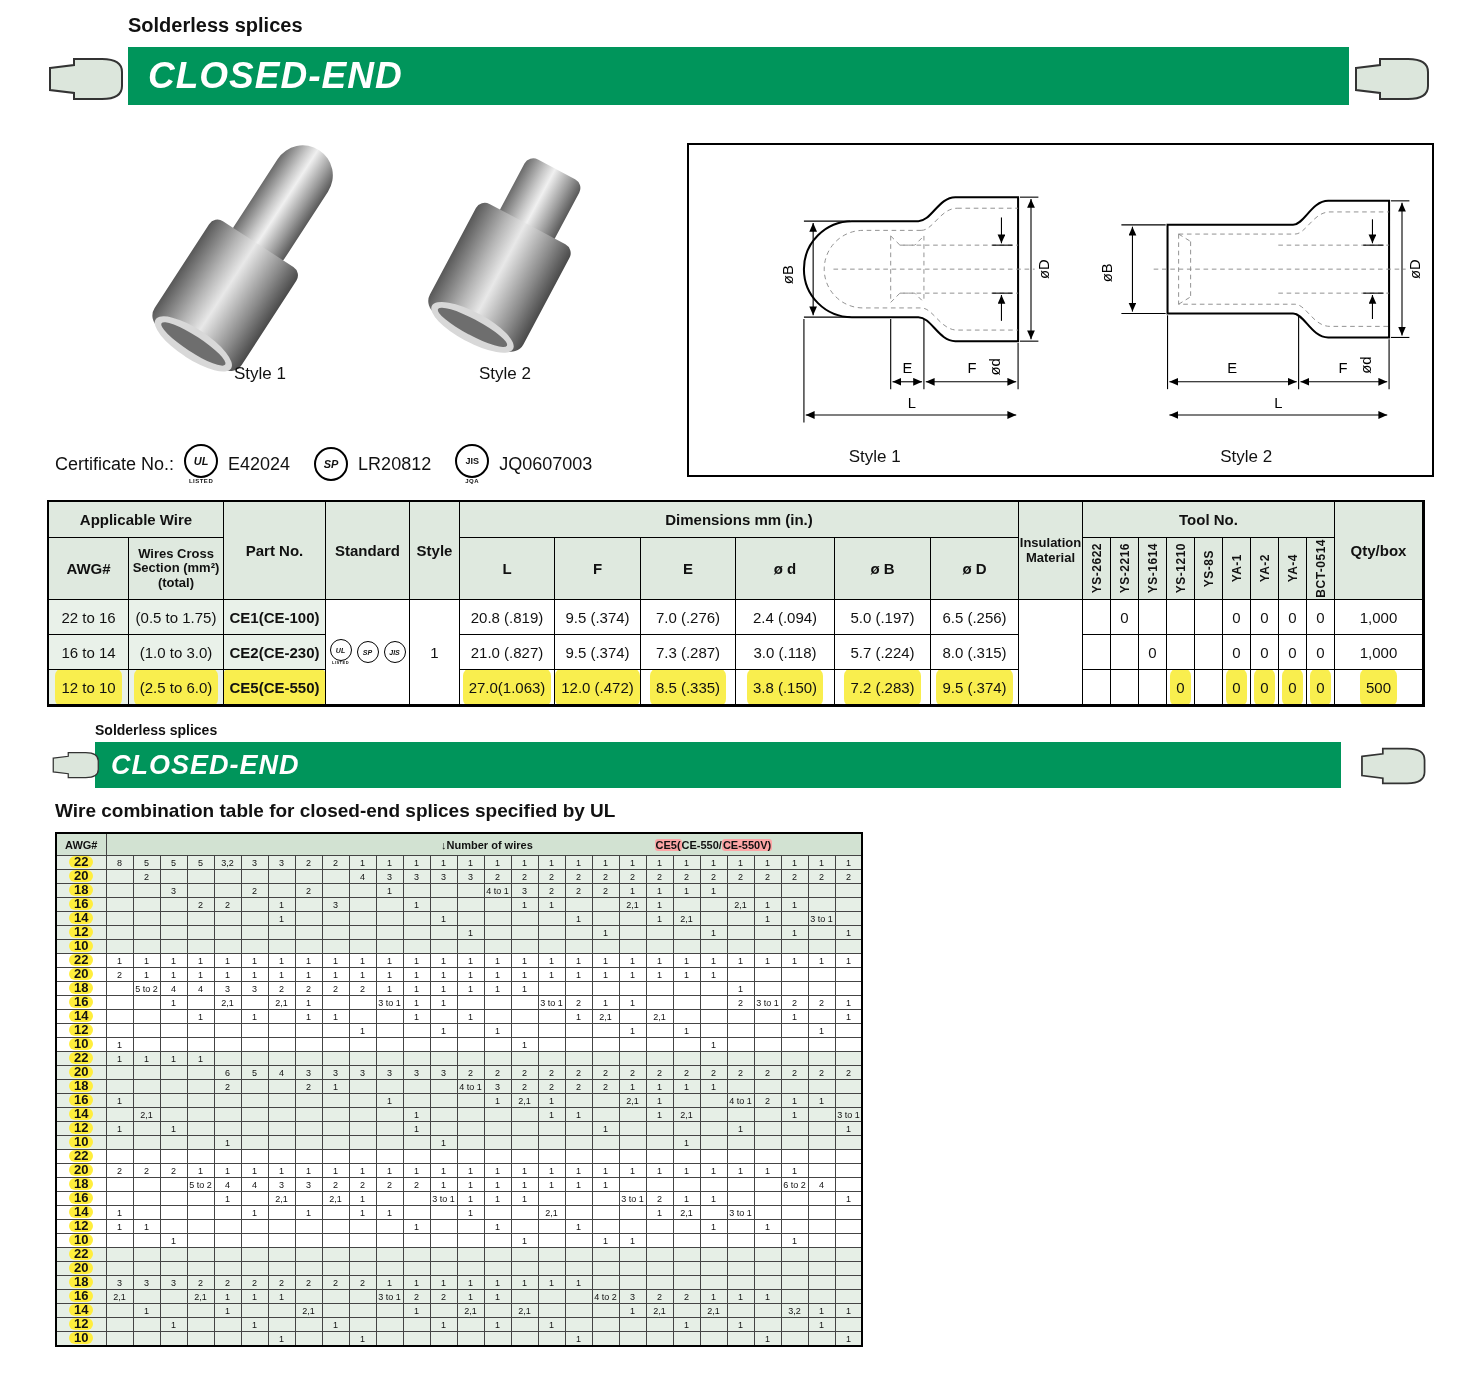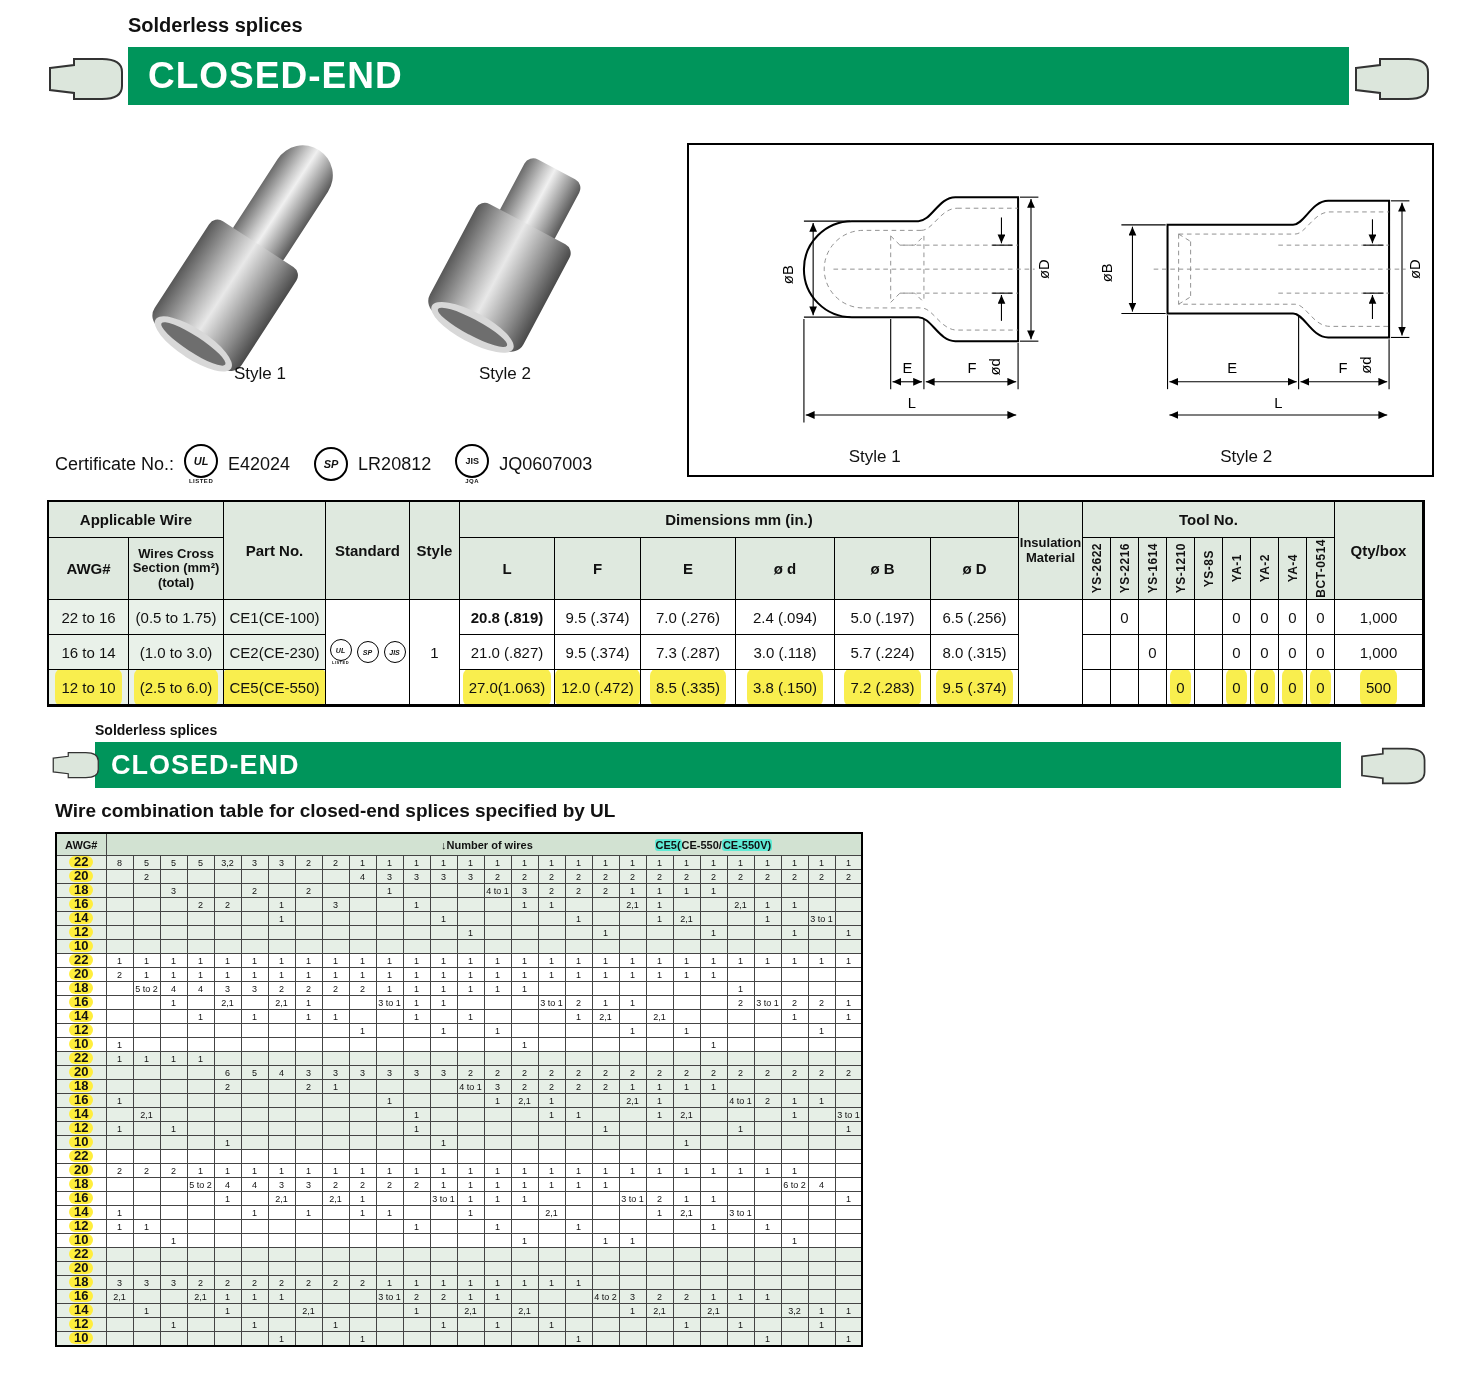--- a/index.html
+++ b/index.html
@@ -2,21 +2,21 @@
 <html><head>
 <meta charset="utf-8">
 <style>
   html,body{margin:0;padding:0}
   body{width:1468px;height:1380px;position:relative;background:#fff;
        font-family:"Liberation Sans","DejaVu Sans",sans-serif;color:#111;overflow:hidden}
   .abs{position:absolute}
   
   .eyebrow{font-weight:bold;color:#111}
   .banner{background:#00955b;color:#fff;display:flex;align-items:center}
-  .banner .t{font-weight:bold;letter-spacing:1px}
+  .banner .t{font-style:italic;font-weight:bold;letter-spacing:1px}
   .spliceicon path{fill:#dce6dc;stroke:#333;stroke-width:2}
   
   .photo{position:absolute}
   .splice{position:relative;transform-origin:50% 20%}
   .cap{background:linear-gradient(90deg,#6b6b6b,#c7c7c7 32%,#f0f0f0 48%,#9b9b9b 78%,#585858);
        border-radius:30px 30px 5px 5px;margin:0 auto}
   .sleeve{background:linear-gradient(90deg,#585858,#b5b5b5 30%,#e8e8e8 48%,#8a8a8a 80%,#4a4a4a);
        border-radius:10px 10px 14px 14px;margin:-4px auto 0;position:relative}
   .rim{position:absolute;left:7%;right:7%;bottom:-10px;height:30px;border-radius:50%;
        background:#6e6e6e;border:7px solid #d8d8d8;box-sizing:border-box}
@@ -37,42 +37,42 @@
          align-items:center;justify-content:center;font-weight:bold;font-size:11px;font-style:italic}
   .lsub{font-size:6px;font-weight:bold;letter-spacing:.5px}
   
   .spec{display:grid;border:2px solid #000;background:#fff;
         grid-template-columns:80px 95px 102px 84px 50px 95px 86px 95px 99px 96px 88px 64px repeat(9,28px) 88px;
         grid-template-rows:36px 62px 35px 35px 35px;font-size:15px}
   .sc{border-right:1px solid #000;border-bottom:1px solid #000;display:flex;align-items:center;
       justify-content:center;text-align:center;overflow:hidden;white-space:nowrap}
   .hdr{background:#dfe9df;font-weight:bold}
   .gbg{background:#e9f1e9}
-  .bold{font-weight:normal}
+  .bold{font-weight:bold}
   .vert{writing-mode:vertical-rl;transform:rotate(180deg);font-size:12px;font-weight:bold;letter-spacing:.5px}
   .smallhdr{font-size:13px;line-height:1.1;white-space:normal}
   .hl{background:#f9ee4e;border-radius:8px;padding:11px 6px;display:inline-block}
   .logorow{display:flex;gap:5px;align-items:center}
   .mini{width:20px;height:20px;border:1.6px solid #000;border-radius:50%;display:flex;align-items:center;
         justify-content:center;font-size:7px;font-weight:bold;font-style:italic;flex-direction:column;line-height:1}
   
   .h2{font-weight:bold;font-size:19px}
   
   table.combo{border-collapse:collapse;table-layout:fixed;width:807px;border:2px solid #000}
   .combo th,.combo td{border:1px solid #444;padding:0;text-align:center;font-size:9px;
        height:12.6px;line-height:12px;white-space:nowrap;overflow:visible;font-weight:normal}
   .combo thead th{background:#d2e2d2;height:21px;font-size:11px;font-weight:bold}
   .combo .awgcol{width:50px}
   .combo tr.g td{background:#e6efe6}
   .combo tr.w td{background:#ffffff}
   .pill{display:inline-block;background:#ffee3c;border-radius:7px;padding:0 5px;font-weight:bold;font-size:13px}
   .hdrflex{position:relative;text-align:left}
   .hdrflex .nw{padding-left:6px}
   .hdrflex .ce5{position:absolute;left:548px;top:0;height:100%;display:flex;align-items:center}
-  .yl{background:#5eead4;border-radius:3px;padding:0 1px}
+  .yl{background:#fca5a5;border-radius:3px;padding:0 1px}
 </style>
 </head>
 <body>
 
 <div class="abs eyebrow" style="left:128px;top:14px;font-size:20px">Solderless  splices</div>
 
 <div class="abs banner" style="left:128px;top:47px;width:1221px;height:58px">
   <div class="t" style="font-size:37px;padding-left:20px">CLOSED-END</div>
 </div>
 <svg class="abs spliceicon" style="left:48px;top:56px" width="80" height="46" viewBox="0 0 80 46">
@@ -262,21 +262,21 @@
     </div>
     <div class="sc hdr" style="grid-area: 2 / 20;">
       <span class="vert">YA-4</span>
     </div>
     <div class="sc hdr" style="grid-area: 2 / 21;">
       <span class="vert">BCT-0514</span>
     </div>
     <div class="sc gbg" style="grid-area: 3 / 1;">22 to 16</div>
     <div class="sc gbg" style="grid-area: 3 / 2;">(0.5 to 1.75)</div>
     <div class="sc gbg bold" style="grid-area: 3 / 3;">CE1(CE-100)</div>
-    <div class="sc " style="grid-area: 3 / 6; font-weight: bold;">20.8  (.819)</div>
+    <div class="sc " style="grid-area: 3 / 6;">20.8  (.819)</div>
     <div class="sc " style="grid-area: 3 / 7;">9.5  (.374)</div>
     <div class="sc " style="grid-area: 3 / 8;">7.0  (.276)</div>
     <div class="sc " style="grid-area: 3 / 9;">2.4  (.094)</div>
     <div class="sc " style="grid-area: 3 / 10;">5.0  (.197)</div>
     <div class="sc " style="grid-area: 3 / 11;">6.5  (.256)</div>
     <div class="sc " style="grid-area: 3 / 13;"></div>
     <div class="sc " style="grid-area: 3 / 14;">0</div>
     <div class="sc " style="grid-area: 3 / 15;"></div>
     <div class="sc " style="grid-area: 3 / 16;"></div>
     <div class="sc " style="grid-area: 3 / 17;"></div>

